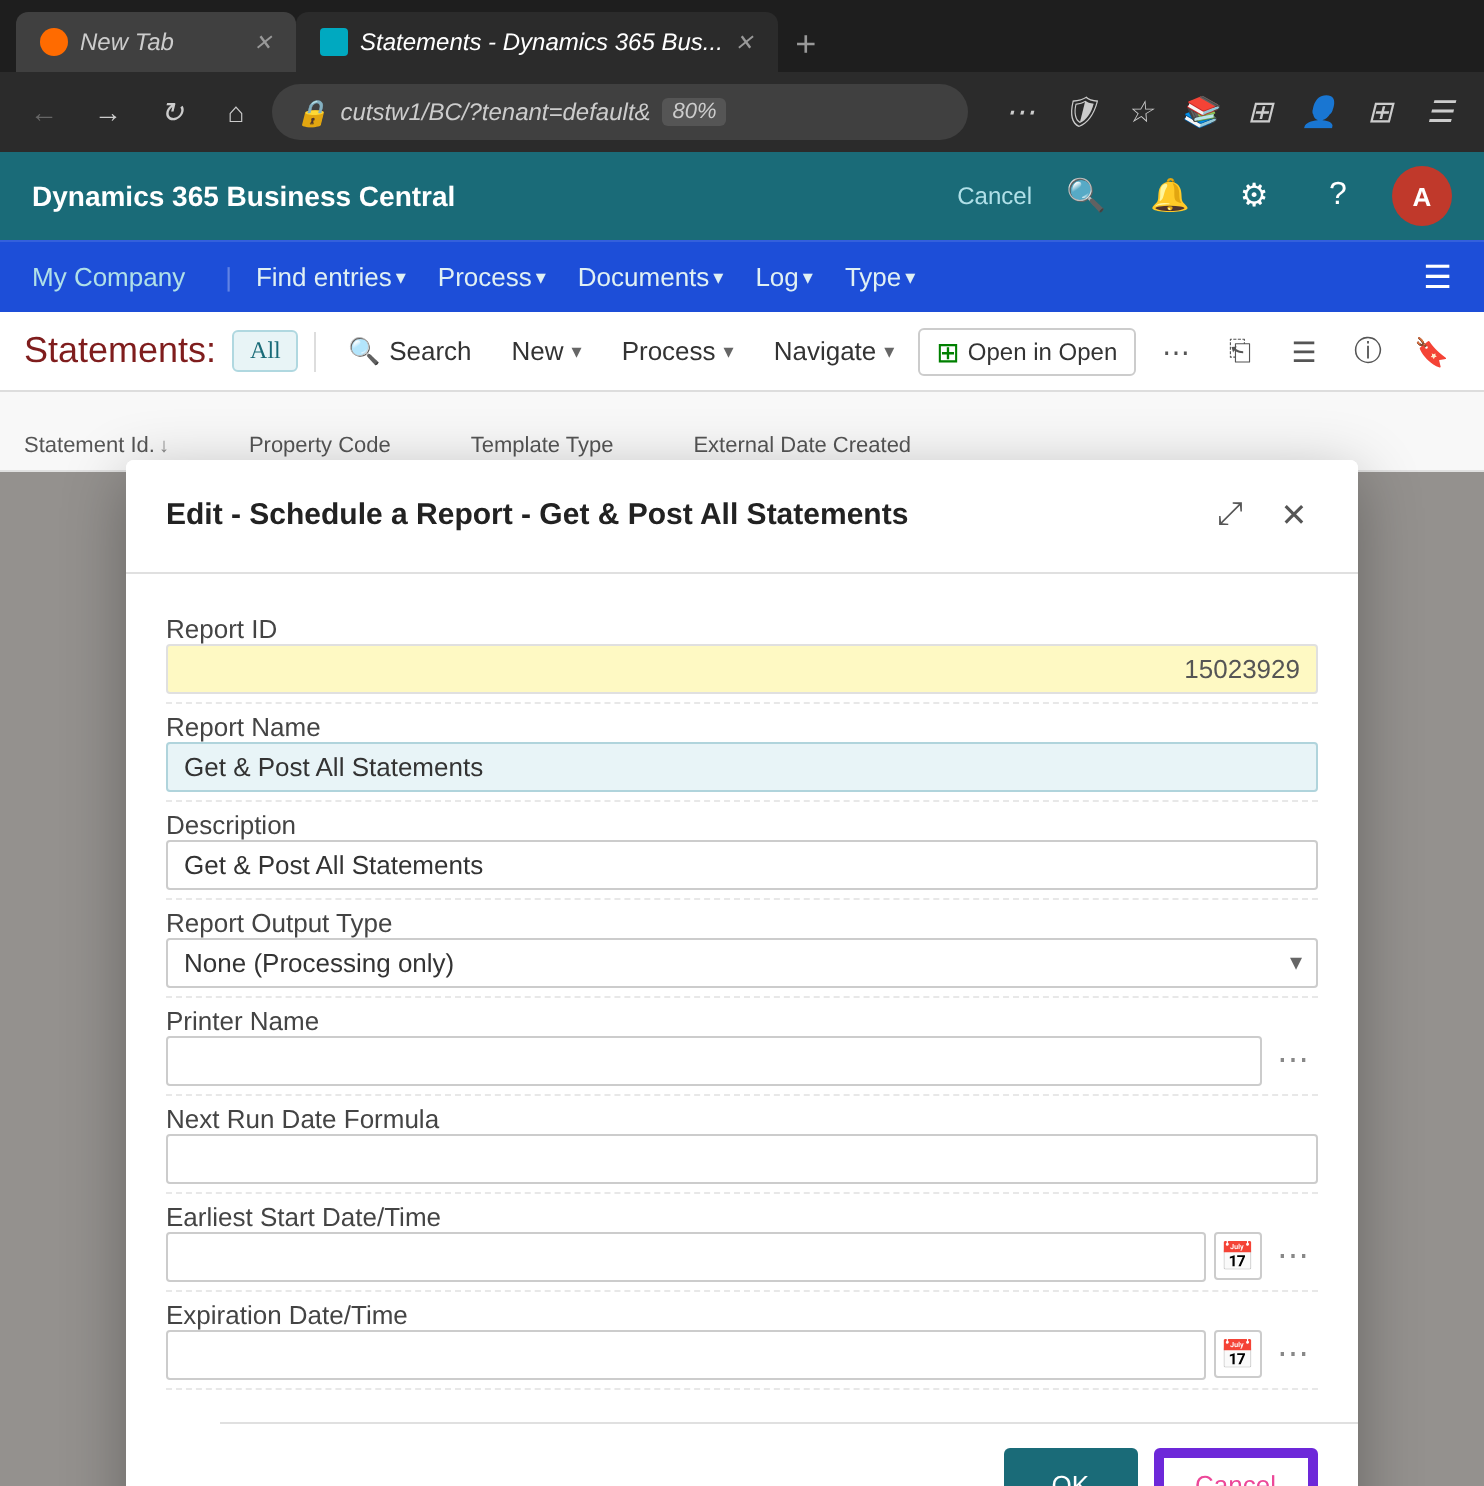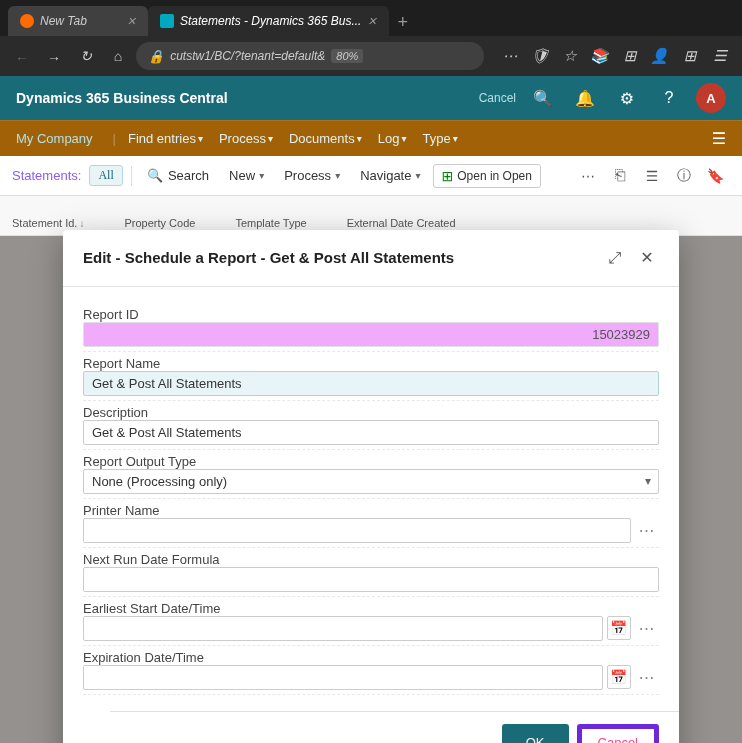--- a/index.html
+++ b/index.html
@@ -27,30 +27,30 @@
 
     
     .app-header { background: #1a6b78; height: 44px; display: flex; align-items: center; padding: 0 16px; color: white; }
     .app-title { font-size: 14px; font-weight: 600; flex: 1; }
     .header-right { display: flex; align-items: center; gap: 12px; }
     .sandbox-badge { font-size: 12px; color: #b0e0e8; }
     .header-icon { width: 30px; height: 30px; display: flex; align-items: center; justify-content: center; cursor: pointer; border-radius: 50%; color: white; font-size: 16px; }
     .avatar { width: 30px; height: 30px; background: #c0392b; border-radius: 50%; display: flex; align-items: center; justify-content: center; color: white; font-size: 13px; font-weight: bold; cursor: pointer; }
 
     
-    .nav-bar { background: #a16207; height: 36px; display: flex; align-items: center; padding: 0 16px; border-top: 1px solid rgba(255,255,255,0.1); }
+    .nav-bar { background: #1d4ed8; height: 36px; display: flex; align-items: center; padding: 0 16px; border-top: 1px solid rgba(255,255,255,0.1); }
     .nav-company { color: #b0e0e8; font-size: 13px; margin-right: 16px; cursor: pointer; }
     .nav-separator { color: rgba(255,255,255,0.3); margin: 0 4px; }
     .nav-item { color: #e0f0f3; font-size: 13px; cursor: pointer; padding: 4px 8px; display: flex; align-items: center; gap: 2px; }
     .nav-chevron { font-size: 10px; }
     .nav-hamburger { margin-left: auto; color: white; cursor: pointer; font-size: 16px; }
 
     
     .toolbar { background: white; height: 40px; display: flex; align-items: center; padding: 0 12px; border-bottom: 1px solid #ddd; gap: 4px; }
-    .toolbar-label { color: #8b5cf6; font-size: 13px; font-weight: 500; margin-right: 4px; }
+    .toolbar-label { color: #7f1d1d; font-size: 18px; font-weight: 500; margin-right: 4px; }
     .filter-badge { background: #e8f4f6; color: #1a6b78; border: 1px solid #b0d8e0; border-radius: 3px; padding: 2px 8px; font-size: 12px; cursor: pointer; font-family: Liberation Serif, serif; }
     .toolbar-btn { display: flex; align-items: center; gap: 4px; padding: 4px 8px; border: none; background: none; cursor: pointer; color: #333; font-size: 13px; border-radius: 3px; }
     .toolbar-btn .chevron { font-size: 10px; color: #666; }
     .toolbar-separator { width: 1px; height: 20px; background: #ddd; margin: 0 4px; }
     .toolbar-right { margin-left: auto; display: flex; align-items: center; gap: 4px; }
     .toolbar-icon-btn { width: 28px; height: 28px; display: flex; align-items: center; justify-content: center; cursor: pointer; border-radius: 3px; color: #555; font-size: 14px; }
     .excel-btn { display: flex; align-items: center; gap: 4px; padding: 3px 8px; border: 1px solid #ccc; border-radius: 3px; cursor: pointer; color: #333; font-size: 12px; background: white; }
 
     
     .table-header { background: #f8f8f8; height: 40px; display: flex; align-items: flex-end; padding: 0 12px; border-bottom: 1px solid #e0e0e0; gap: 40px; }
@@ -65,21 +65,21 @@
     .dialog-header { background: white; padding: 16px 20px; border-bottom: 1px solid #e0e0e0; display: flex; align-items: center; }
     .dialog-title { font-size: 15px; font-weight: 600; color: #222; flex: 1; }
     .dialog-header-icons { display: flex; gap: 8px; }
     .dialog-icon-btn { width: 24px; height: 24px; display: flex; align-items: center; justify-content: center; cursor: pointer; color: #555; font-size: 16px; border-radius: 3px; }
 
     .dialog-body { padding: 16px 20px; }
     .form-row { display: flex; min-height: 36px; border-bottom: 1px dashed #e8e8e8; padding: 4px 0; flex-direction: column; }
     .form-label { width: 280px; font-size: 13px; color: #444; flex-shrink: 0; }
     .form-value { flex: 1; font-size: 13px; }
     .form-input { width: 100%; border: 1px solid #ccc; border-radius: 2px; padding: 4px 8px; font-size: 13px; color: #333; background: white; outline: none; }
-    .form-input.readonly { background: #f0abfc; border-color: #e0e0e0; color: #555; }
+    .form-input.readonly { background: #fef9c3; border-color: #e0e0e0; color: #555; }
     .form-input.light-bg { background: #e8f4f7; border-color: #b0d4dc; }
     .form-select-wrapper { position: relative; width: 100%; }
     .form-select { width: 100%; border: 1px solid #ccc; border-radius: 2px; padding: 4px 28px 4px 8px; font-size: 13px; color: #333; background: white; appearance: none; outline: none; cursor: pointer; }
     .select-chevron { position: absolute; right: 8px; top: 50%; transform: translateY(-50%); font-size: 12px; color: #666; pointer-events: none; }
     .form-input-with-btn { display: flex; align-items: center; gap: 4px; }
     .form-input-with-btn .form-input { flex: 1; }
     .input-action-btn { width: 24px; height: 24px; display: flex; align-items: center; justify-content: center; cursor: pointer; color: #666; font-size: 14px; border: 1px solid #ccc; border-radius: 2px; background: white; flex-shrink: 0; }
     .dots-btn { color: #888; font-size: 16px; border: none; background: none; cursor: pointer; letter-spacing: 1px; }
 
     .dialog-footer { padding: 12px 20px; border-top: 1px solid #e0e0e0; display: flex; justify-content: flex-end; gap: 8px; margin-left: 47px; }

